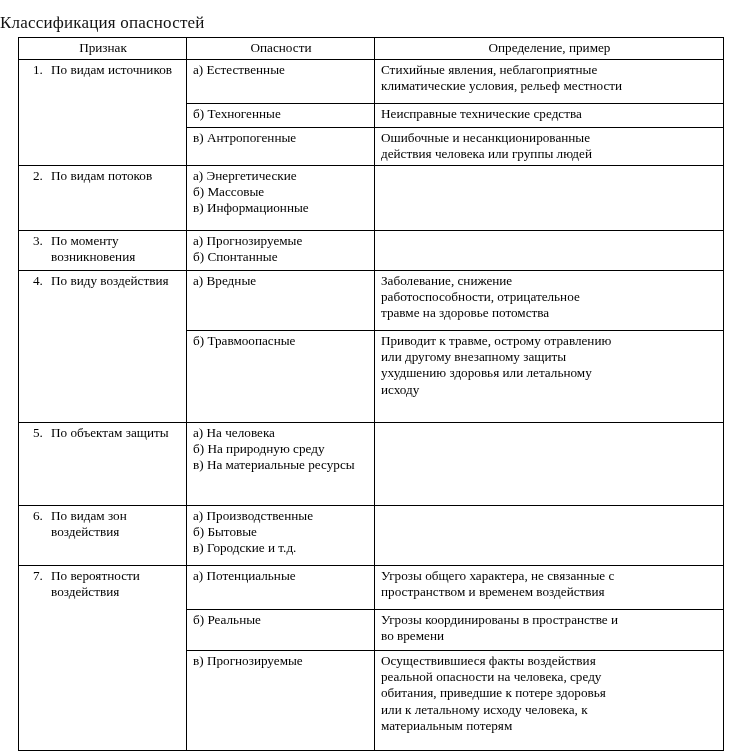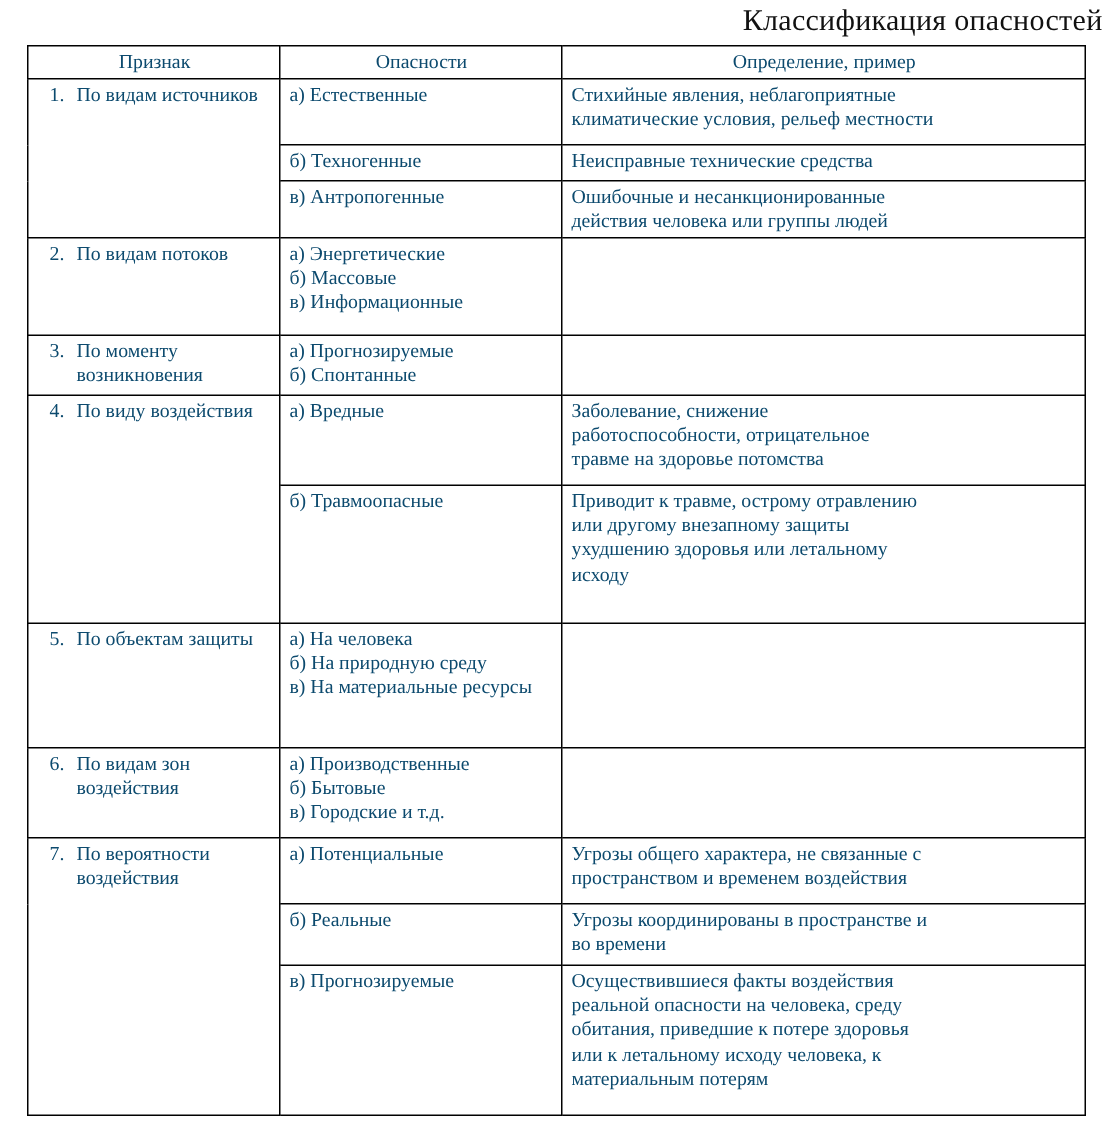--- a/index.html
+++ b/index.html
@@ -14,24 +14,24 @@
     color: #1a1a1a;
     overflow: hidden;
   }
   .page {
     position: relative;
     width: 735px;
     height: 755px;
     box-sizing: border-box;
   }
   .doc-title {
-    text-align: right;
-    font-size: 20px;
+    text-align: left;
+    font-size: 17px;
     line-height: 1;
-    padding-top: 4px;
+    padding-top: 14px;
     padding-bottom: 6px;
     letter-spacing: 0.2px;
     color: #111111;
   }
   table.classification {
     border-collapse: collapse;
     table-layout: fixed;
     width: 705px;
     margin-left: 18px;
     background: #ffffff;
@@ -41,21 +41,21 @@
   table.classification col.c-def    { width: 349px; }
 
   table.classification td,
   table.classification th {
     border: 1px solid #000000;
     vertical-align: top;
     font-weight: normal;
     font-size: 13.2px;
     line-height: 1.22;
     padding: 2px 5px 3px 6px;
-    color: #0c4a6e;
+    color: #000000;
   }
   thead th {
     text-align: center;
     padding-top: 3px;
     padding-bottom: 3px;
     font-size: 13.4px;
   }
   td.sign-cell {
     padding-left: 8px;
     padding-top: 4px;

